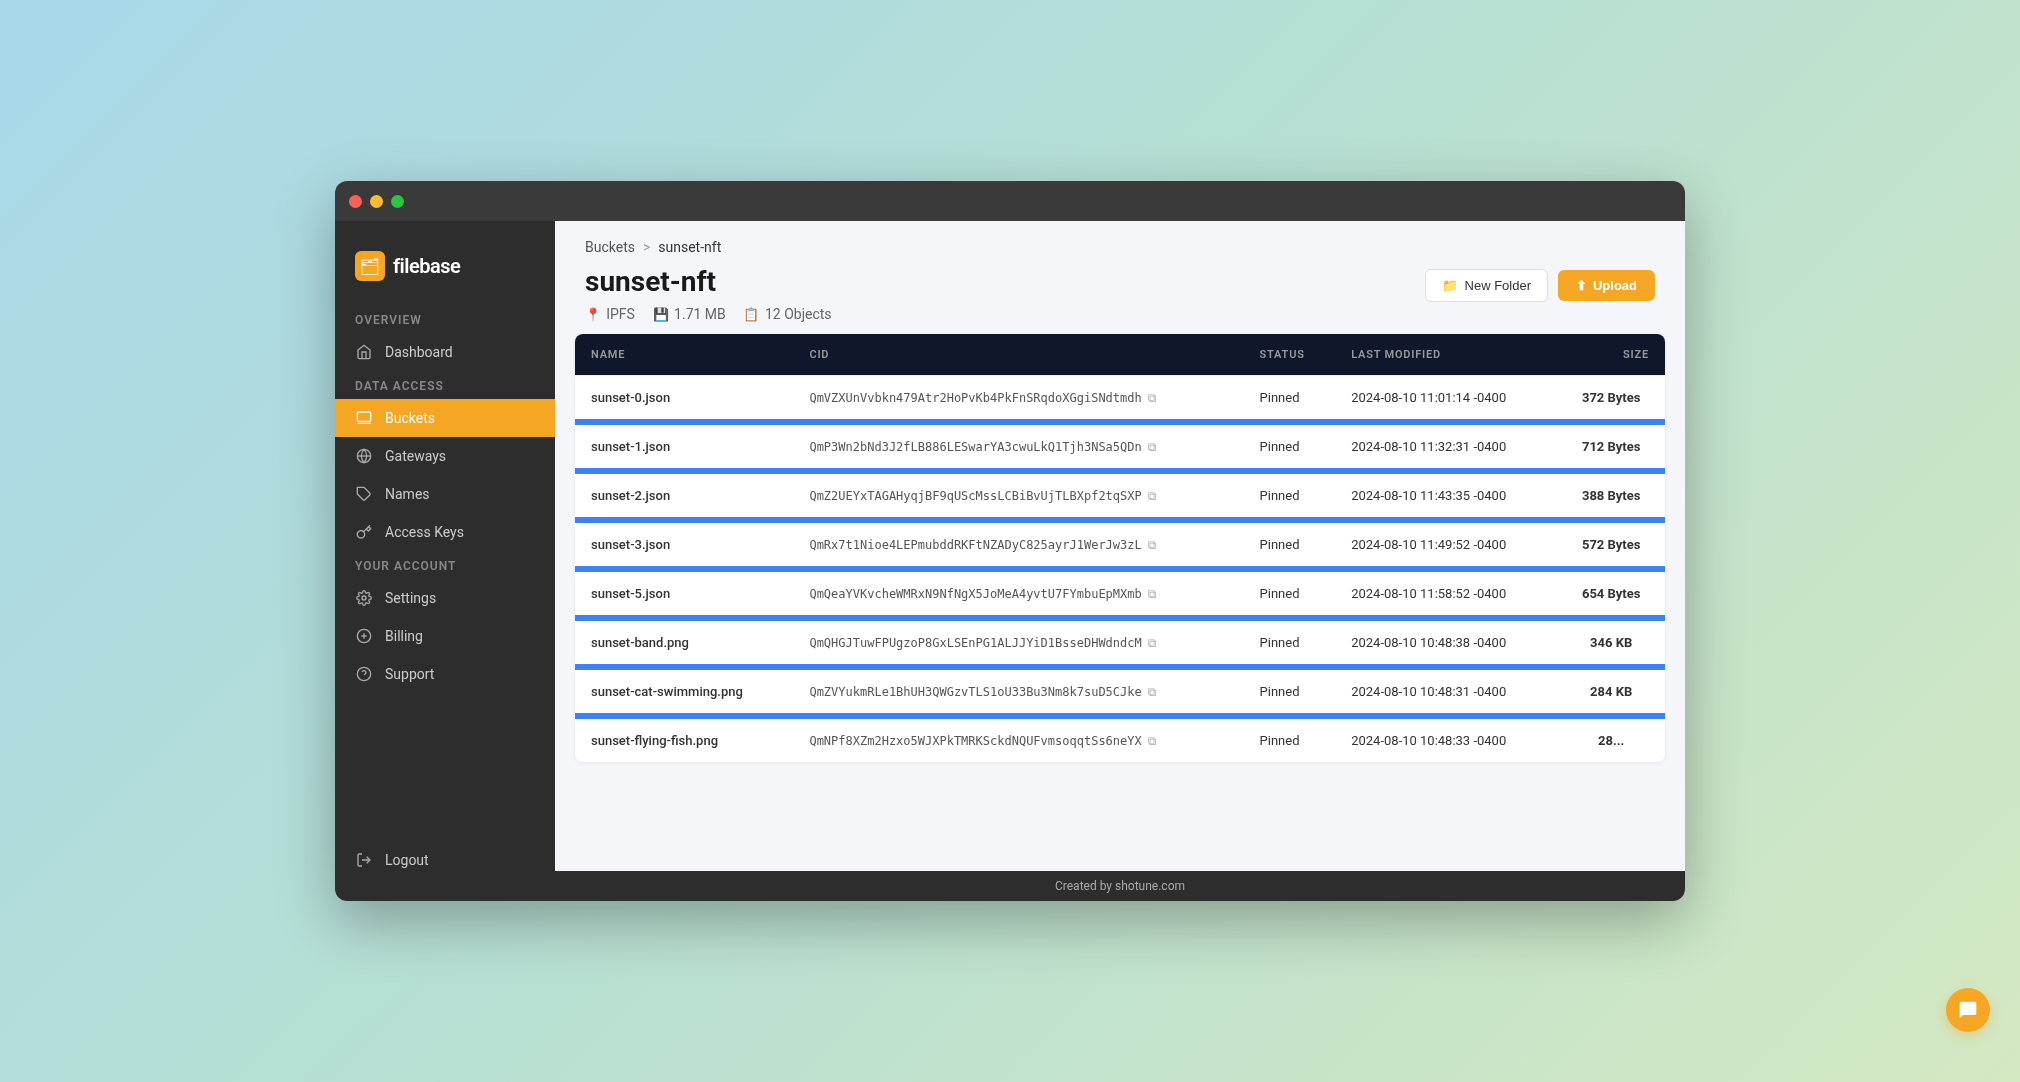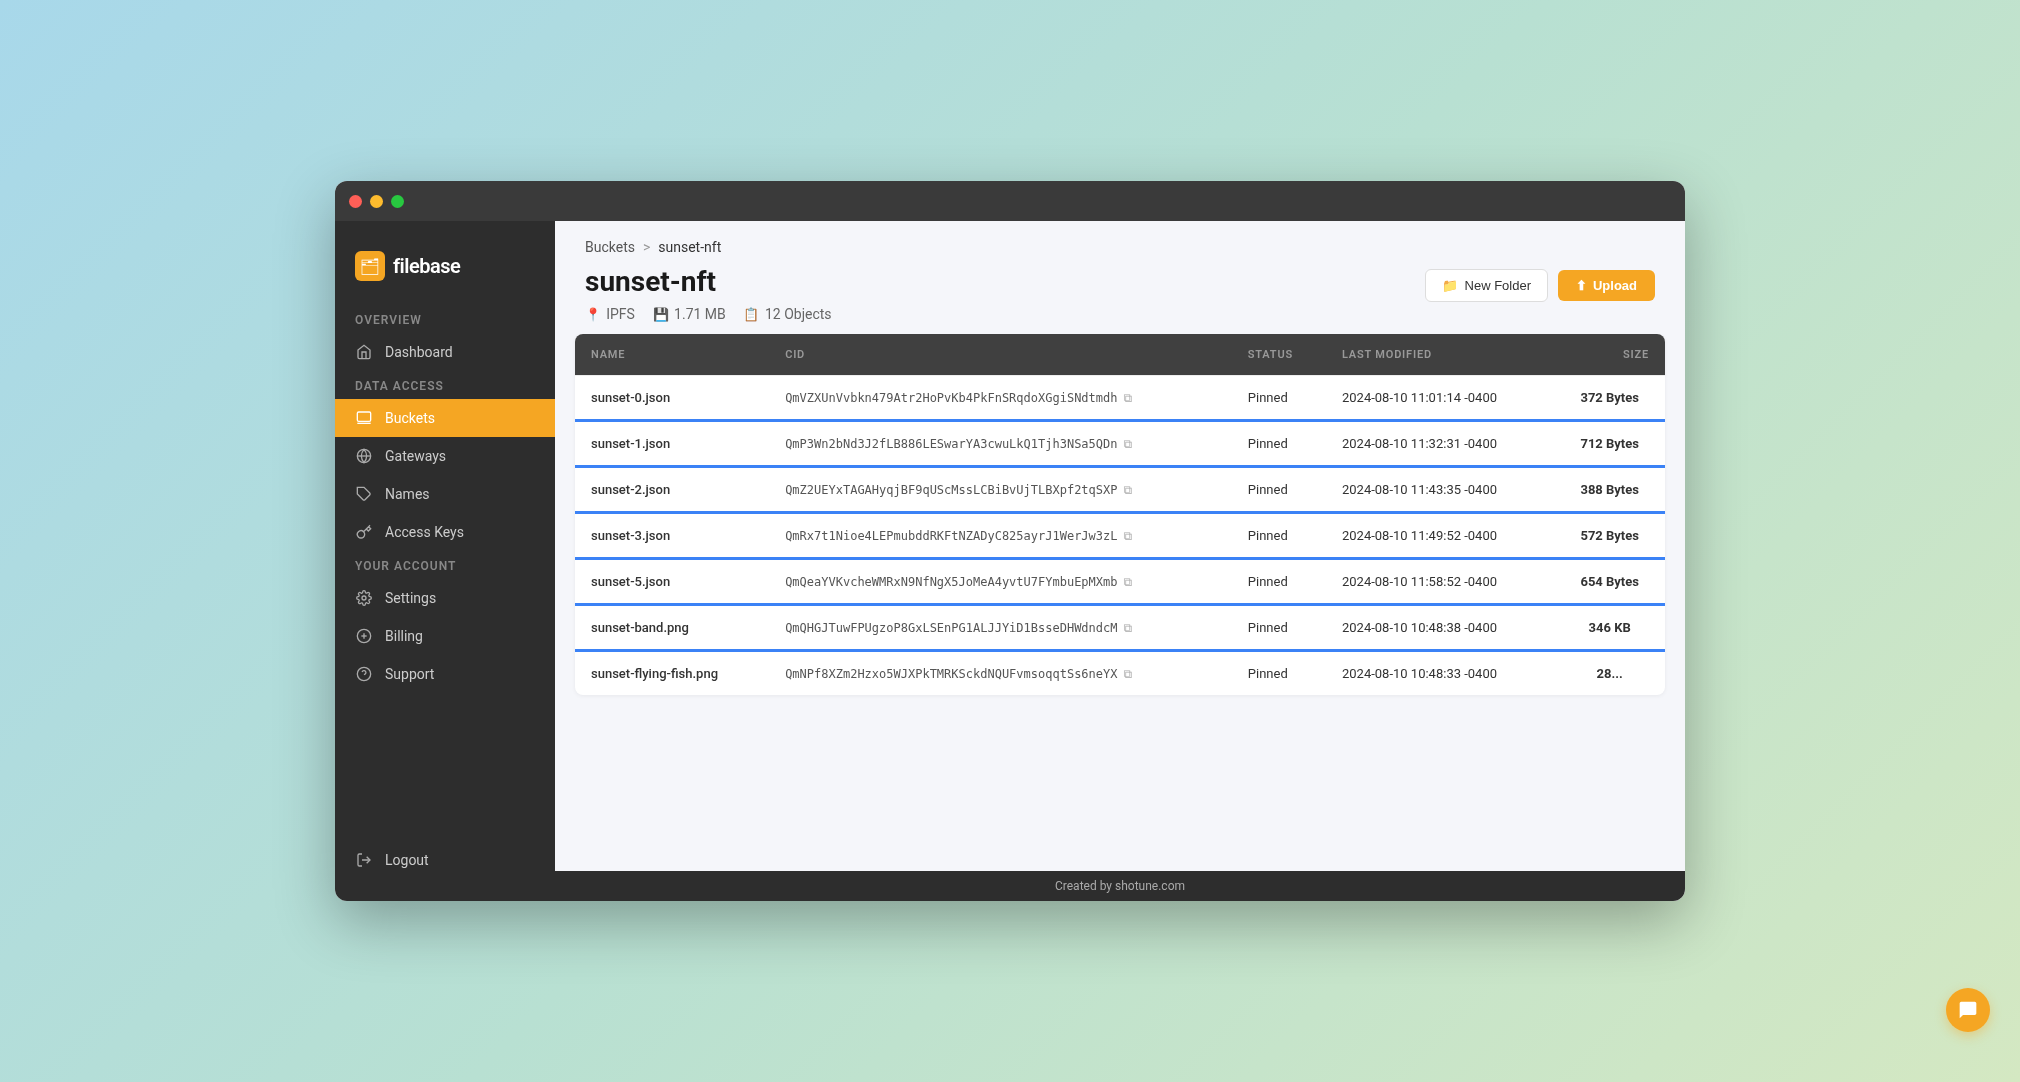--- a/index.html
+++ b/index.html
@@ -205,34 +205,34 @@
     }
     .file-table {
       width: 100%;
       border-collapse: collapse;
       background: white;
       border-radius: 8px;
       overflow: hidden;
       box-shadow: 0 1px 4px rgba(0,0,0,0.06);
     }
     .file-table thead tr {
-      background: #404040;
+      background: #0f172a;
       border-bottom: 1px solid #eee;
     }
     .file-table th {
       padding: 14px 16px;
       text-align: left;
       font-size: 11px;
       font-weight: 600;
       color: #999;
       letter-spacing: 0.8px;
       text-transform: uppercase;
     }
     .file-table tbody tr {
-      border-bottom: 3px solid #3b82f6;
+      border-bottom: 6px solid #3b82f6;
       transition: background 0.1s;
     }
     .file-table tbody tr:last-child { border-bottom: none; }
     .file-table td {
       padding: 14px 16px;
       font-size: 13px;
       color: #333;
     }
     .td-name { font-weight: 500; color: #2563eb; cursor: pointer; }
     .td-cid {
@@ -506,20 +506,32 @@
       <div class="td-cid">
         <span>QmQHGJTuwFPUgzoP8GxLSEnPG1ALJJYiD1BsseDHWdndcM</span>
         <span class="copy-icon">⧉</span>
       </div>
     </td>
     <td class="status-pinned">Pinned</td>
     <td class="td-date">2024-08-10 10:48:38 -0400</td>
     <td class="td-size">346 KB</td>
   </tr>
               <tr>
+    <td class="td-name">sunset-cat-swimming.png</td>
+    <td>
+      <div class="td-cid">
+        <span>QmZVYukmRLe1BhUH3QWGzvTLS1oU33Bu3Nm8k7suD5CJke</span>
+        <span class="copy-icon">⧉</span>
+      </div>
+    </td>
+    <td class="status-pinned">Pinned</td>
+    <td class="td-date">2024-08-10 10:48:31 -0400</td>
+    <td class="td-size">284 KB</td>
+  </tr>
+              <tr>
     <td class="td-name">sunset-flying-fish.png</td>
     <td>
       <div class="td-cid">
         <span>QmNPf8XZm2Hzxo5WJXPkTMRKSckdNQUFvmsoqqtSs6neYX</span>
         <span class="copy-icon">⧉</span>
       </div>
     </td>
     <td class="status-pinned">Pinned</td>
     <td class="td-date">2024-08-10 10:48:33 -0400</td>
     <td class="td-size">28...</td>

